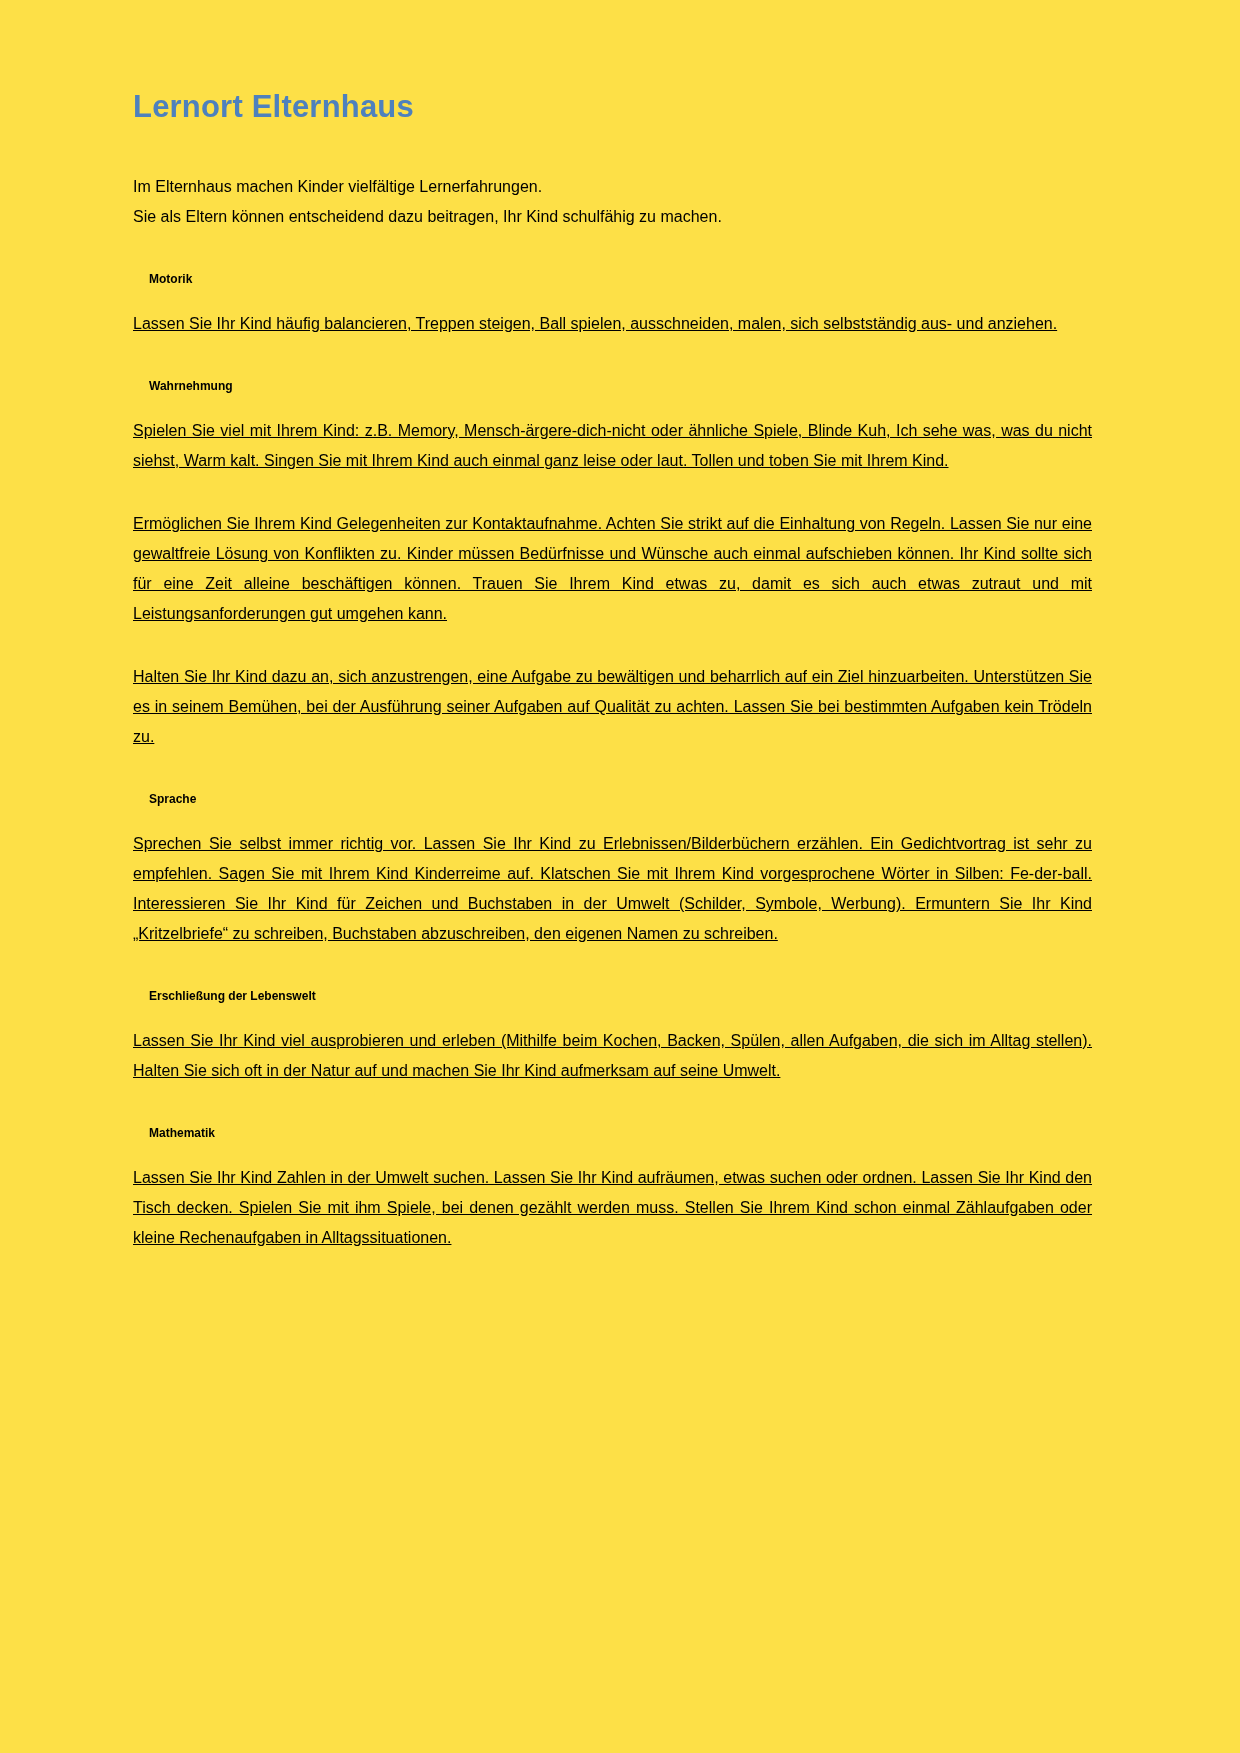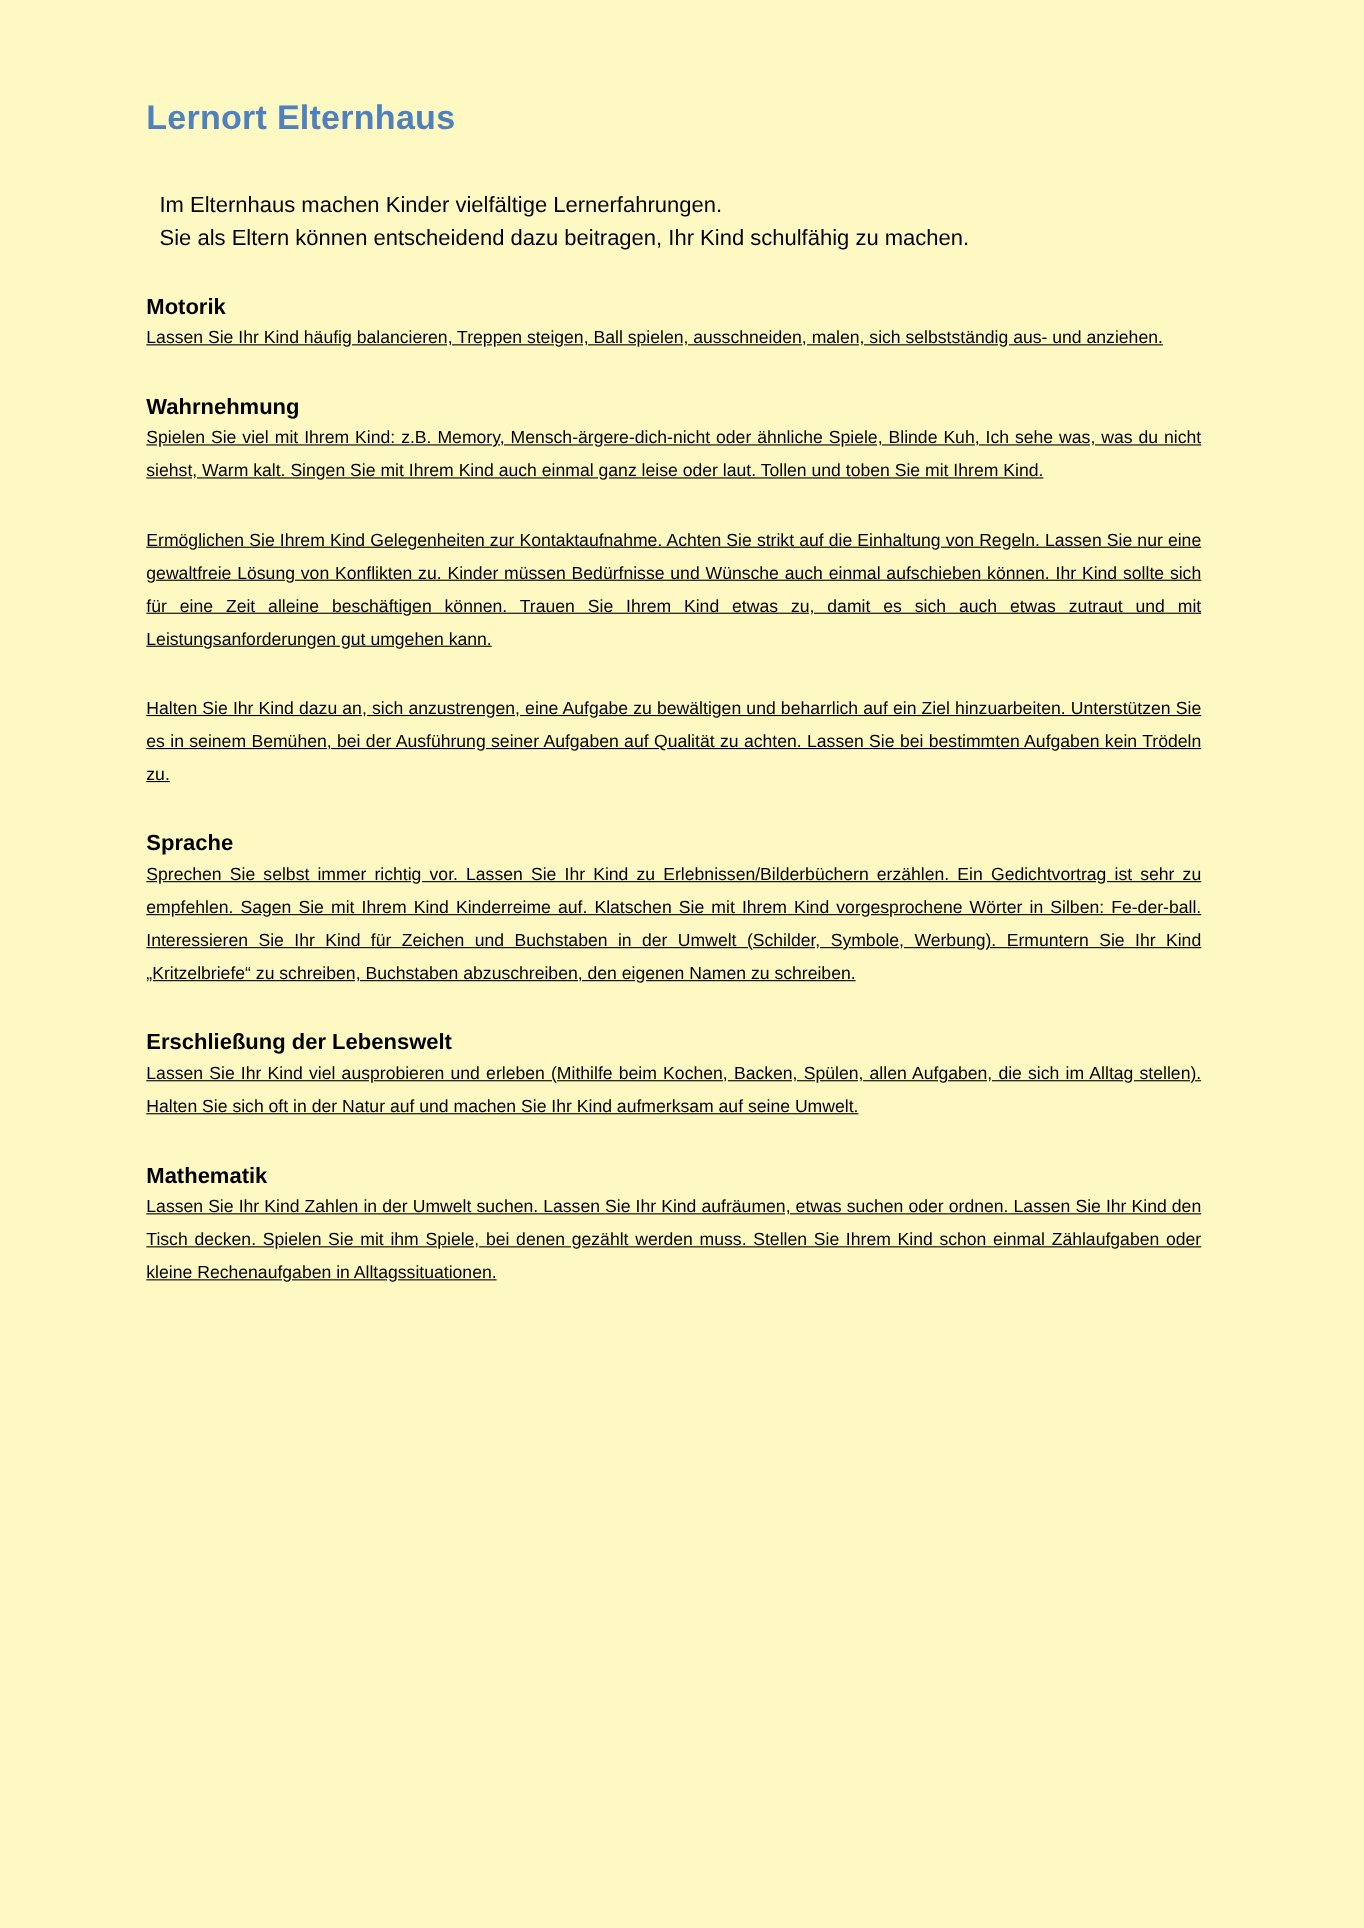--- a/index.html
+++ b/index.html
@@ -4,51 +4,51 @@
 <style>
   html, body {
     margin: 0;
     padding: 0;
     background: #ffffff;
   }
   .page {
     position: relative;
     width: 1240px;
     height: 1753px;
-    background: #fef9c3;
+    background: #fde047;
     overflow: hidden;
     font-family: "Liberation Sans", sans-serif;
     color: #000000;
   }
   .content {
     position: absolute;
     left: 133px;
     top: 90px;
     width: 959px;
   }
   .doc-title {
     margin: 0 0 48px 0;
     font-size: 31px;
     line-height: 34px;
     font-weight: bold;
     color: #4e81bd; 
     letter-spacing: 0.2px;
   }
   .intro {
-    margin: 12px;
-    font-size: 20px;
+    margin: 0;
+    font-size: 16px;
     line-height: 30px;
     white-space: pre-line;
   }
   .section {
     margin-top: 33px;
   }
   .section-heading {
-    margin: 0;
-    font-size: 20px;
+    margin: 16px;
+    font-size: 12px;
     line-height: 28px;
     font-weight: bold;
     color: #000000;
   }
   .section-paragraph {
     margin: 0;
     font-size: 16px;
     line-height: 30px;
     text-align: justify;
     text-decoration: underline;

